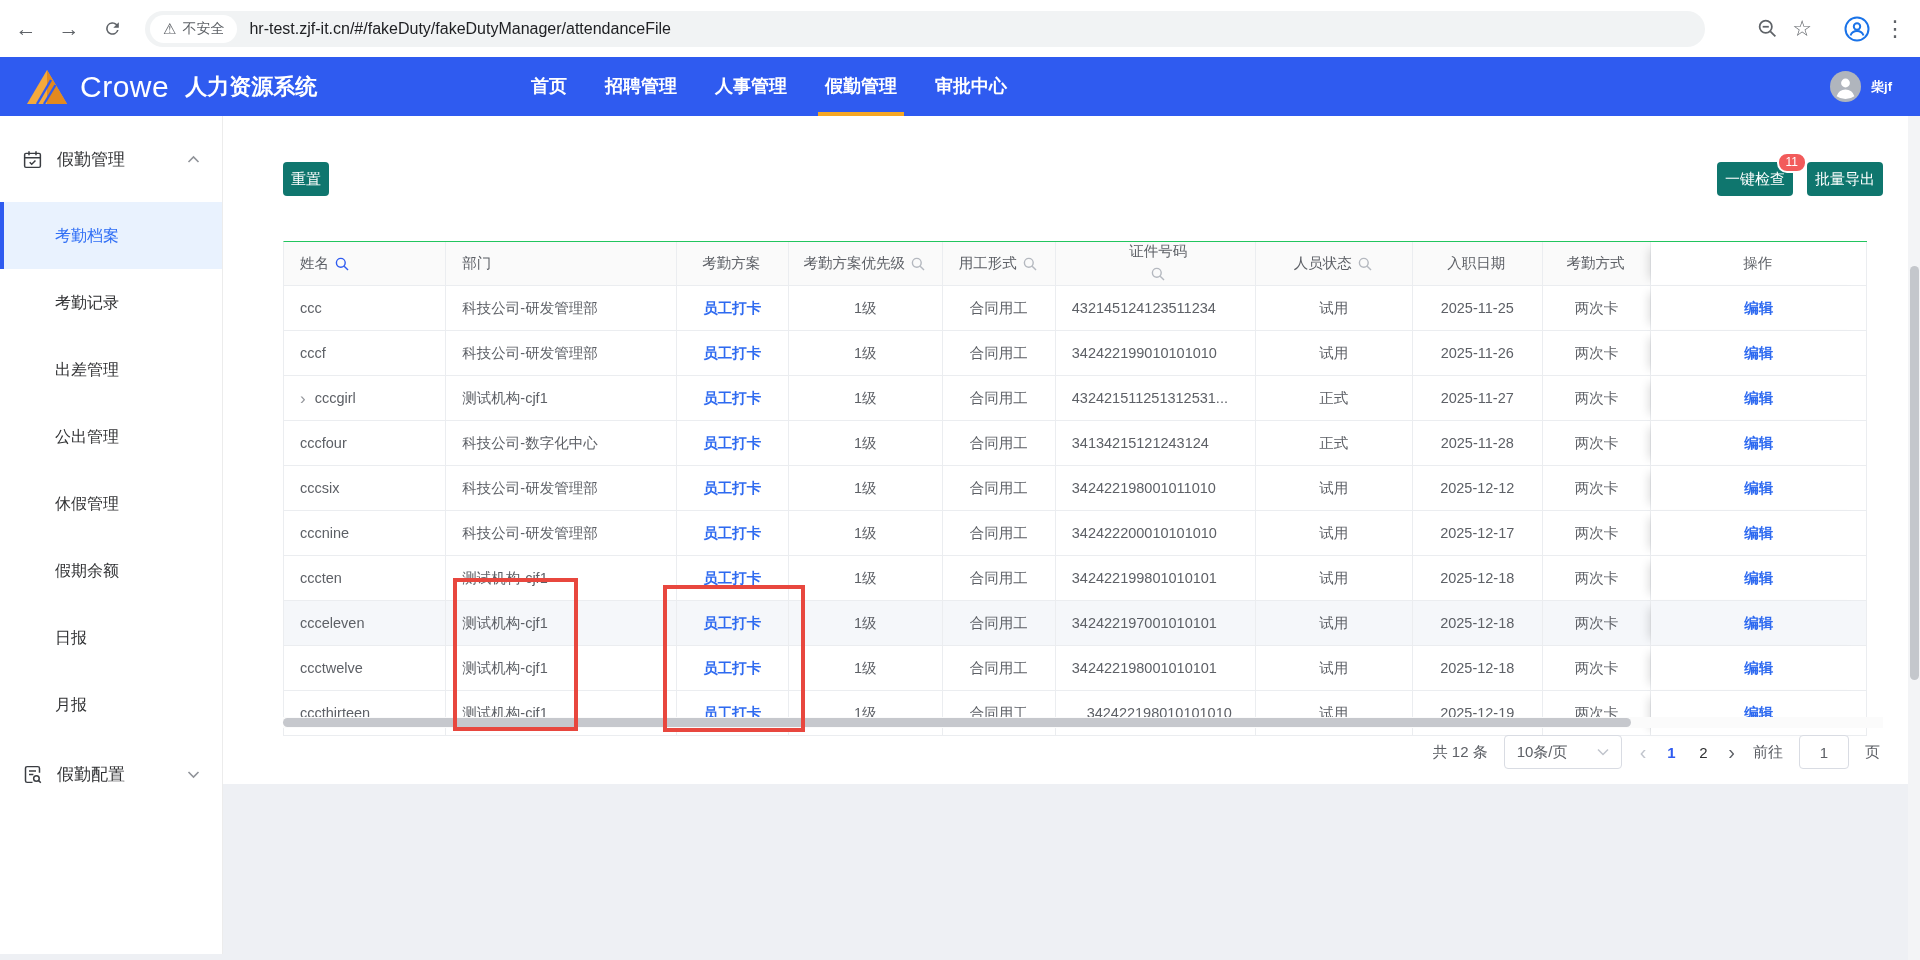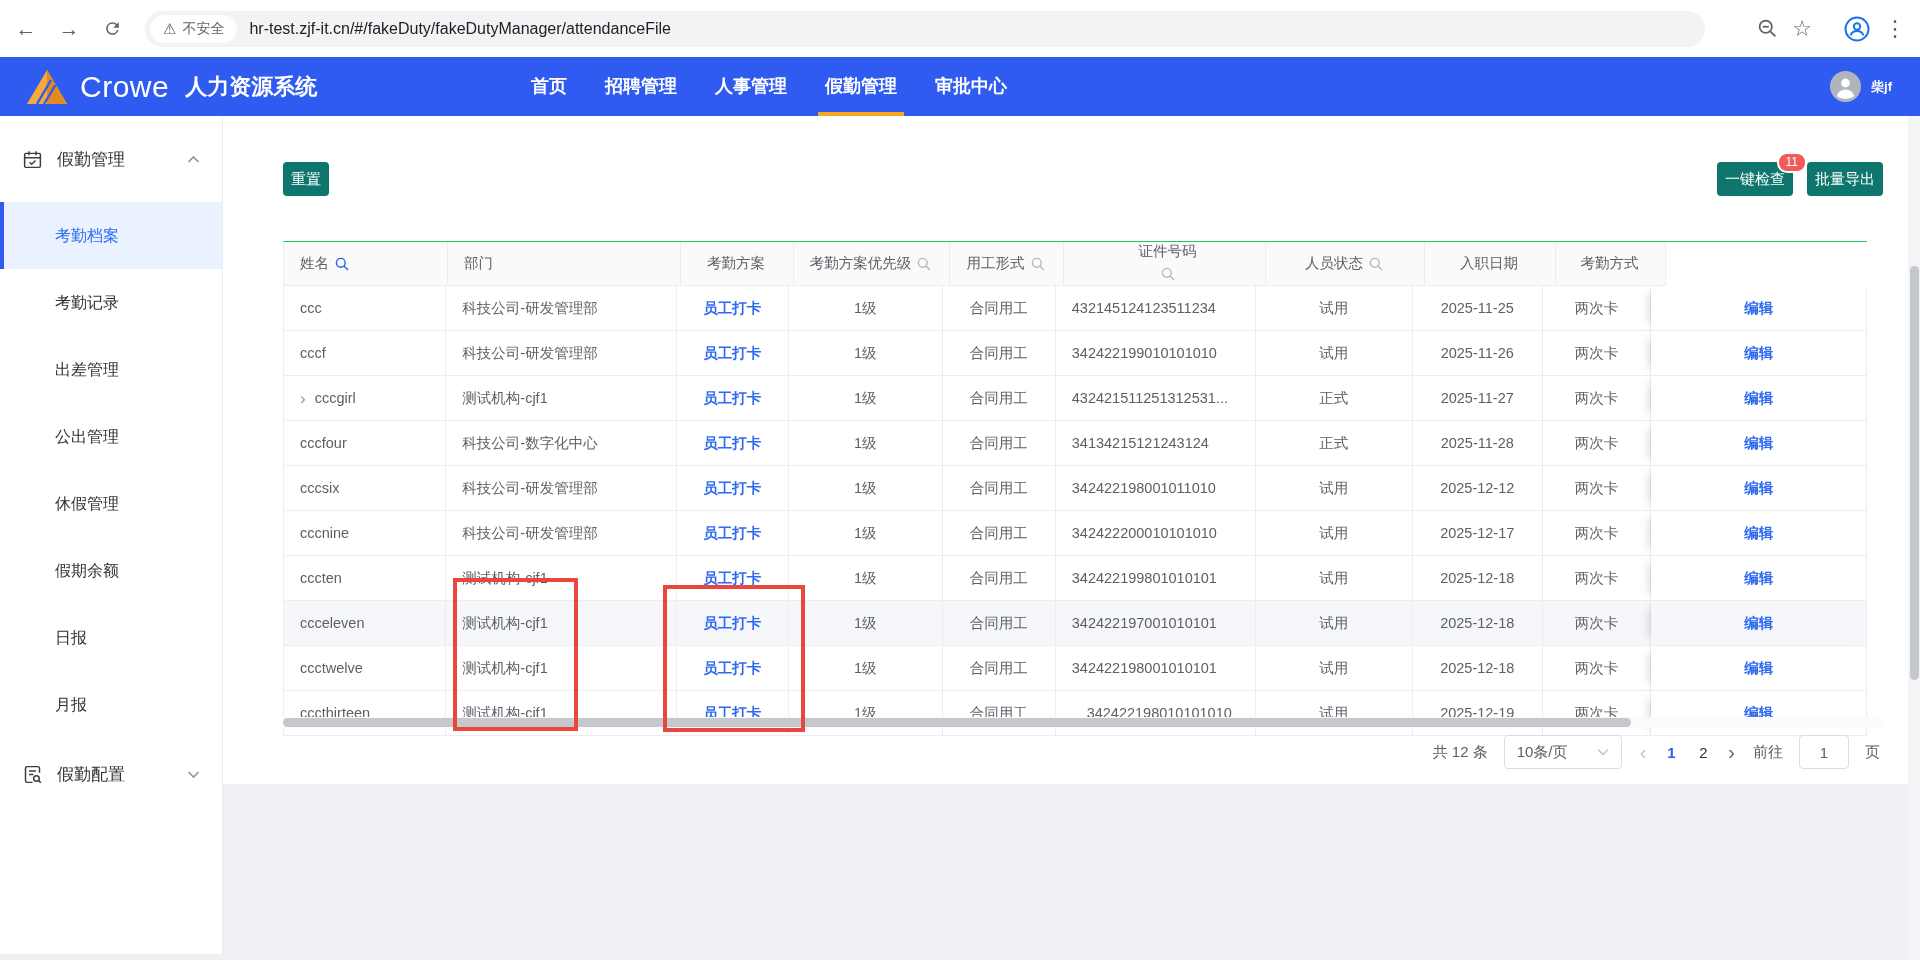--- a/index.html
+++ b/index.html
@@ -268,20 +268,23 @@
               <line x1="9.2" y1="9.2" x2="13" y2="13" stroke="#b4b8bf" stroke-width="1.4"></line>
             </svg>
           </span>
         </div>
         <div class="th al-center" style="width: 131px;">
           <span>入职日期</span>
         </div>
         <div class="th al-center" style="width: 110px;">
           <span>考勤方式</span>
         </div>
+        <div class="th al-center fixed" style="width: 218px;">
+          <span>操作</span>
+        </div>
       </div>
     <div id="tbody">
         <div class="tr">
           <div class="td al-left" style="width: 164px;">
             <span>ccc</span>
           </div>
           <div class="td al-left" style="width: 233px;">
             <span>科技公司-研发管理部</span>
           </div>
           <div class="td al-center" style="width: 113px;">

